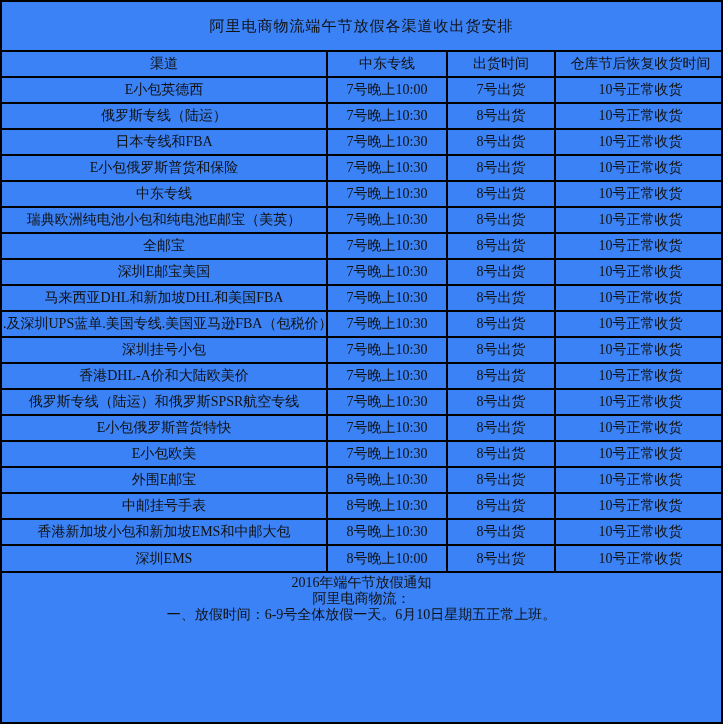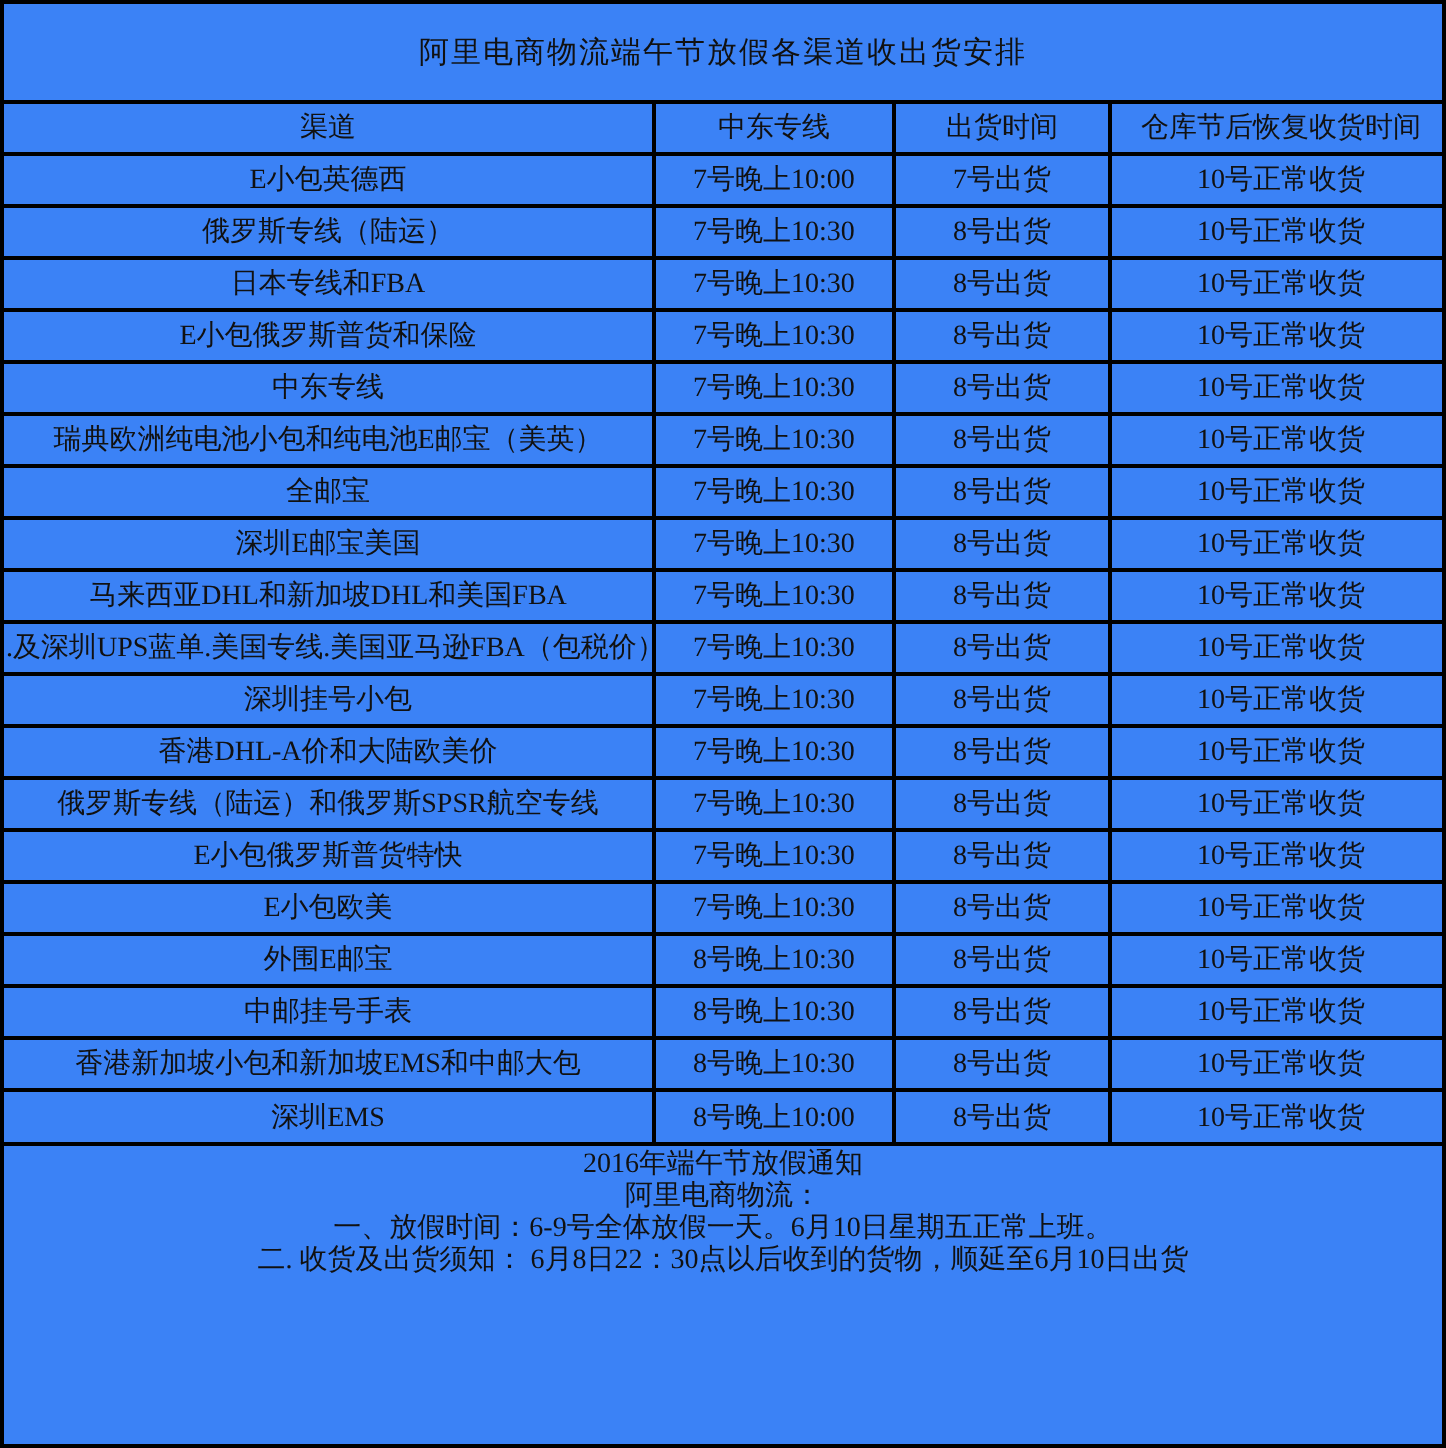--- a/index.html
+++ b/index.html
@@ -213,16 +213,15 @@
           <td>8号出货</td>
           <td>10号正常收货</td>
         </tr>
       </tbody>
   </table>
 
   <div class="notice">
       <div class="notice-line">2016年端午节放假通知</div>
       <div class="notice-line">阿里电商物流：</div>
       <div class="notice-line">一、放假时间：6-9号全体放假一天。6月10日星期五正常上班。</div>
-      <div class="notice-line">二. 收货及出货须知： 6月8日22：30点以后收到的货物，顺延至6月10日出货</div>
     </div>
 
 </div>
 
 </body></html>

